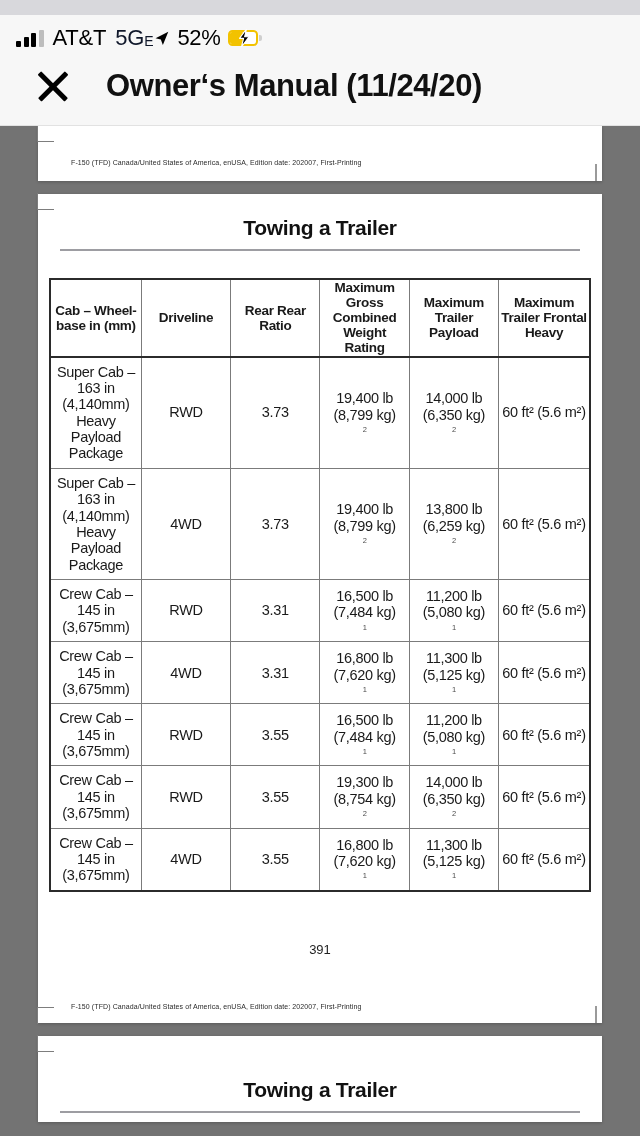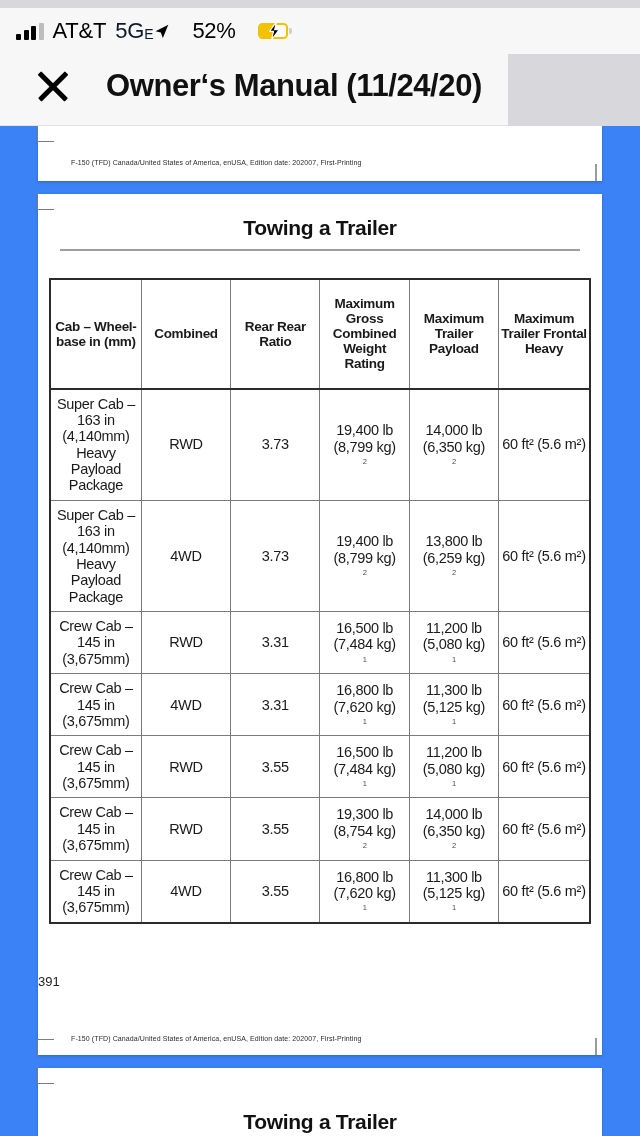--- a/index.html
+++ b/index.html
@@ -6,30 +6,30 @@
   html,body { width:640px; height:1136px; }
   body {
     font-family:"Liberation Sans", sans-serif;
     background:#d8d8dc;
     overflow:hidden;
     position:relative;
   }
 
   
   .statusbar{
-    position:absolute; top:8px; left:0; width:640px; height:46px;
+    position:absolute; top:15px; left:0; width:640px; height:46px;
     background:#f7f7f7;
     display:flex; align-items:center;
     padding:0 16px;
     z-index:30;
     text-align:center;
   }
   .sb-left{ display:flex; align-items:center; gap:9px; flex:0 0 auto; }
   .sb-center{ flex:1; display:flex; justify-content:center; }
-  .sb-right{ display:flex; align-items:center; gap:22px; flex:0 0 auto; }
+  .sb-right{ display:flex; align-items:center; gap:7px; flex:0 0 auto; }
 
   .bars{ display:flex; align-items:flex-end; gap:2.5px; height:17px; }
   .bars i{ display:block; width:5px; background:#000; border-radius:1px; }
   .bars i:nth-child(1){ height:6px; }
   .bars i:nth-child(2){ height:10px; }
   .bars i:nth-child(3){ height:14px; }
   .bars i:nth-child(4){ height:17px; background:#bdbdbd; }
 
   .carrier{ font-size:22px; color:#000; letter-spacing:-.2px; }
   .netlabel{ font-size:22px; color:#0f172a; letter-spacing:-.2px; }
@@ -49,21 +49,21 @@
   .battery .cap{
     position:absolute; right:-4px; top:5px; width:2.5px; height:6px;
     background:#cfcfcf; border-radius:0 2px 2px 0;
   }
   .battery .bolt{
     position:absolute; left:9px; top:-1px; width:14px; height:18px; z-index:2;
   }
 
   
   .navbar{
-    position:absolute; top:46px; left:0; width:508px; height:80px;
+    position:absolute; top:46px; left:0; width:640px; height:80px;
     background:#f7f7f7;
     display:flex; align-items:center;
     padding-left:30px; gap:30px;
     z-index:29;
     border-bottom:1px solid #e2e2e2;
   }
   .close-btn{
     width:46px; height:46px; position:relative; cursor:pointer;
     flex:0 0 auto;
   }
@@ -74,21 +74,21 @@
   .close-btn:before{ transform:rotate(45deg); }
   .close-btn:after{ transform:rotate(-45deg); }
   .nav-title{
     font-size:31px; font-weight:700; color:#111; letter-spacing:-.4px;
     white-space:nowrap;
   }
 
   
   .scroll{
     position:absolute; top:126px; left:0; width:640px; height:1010px;
-    background:#3b82f6;
+    background:#737373;
     overflow:hidden;
   }
   .sheet-wrap{ position:relative; }
 
   .page{
     position:relative;
     background:#fff;
     margin:0 auto;
     width:564px;
     box-shadow:0 1px 3px rgba(0,0,0,.22);
@@ -136,39 +136,39 @@
     border:1px solid #7b7b7b;
     text-align:center;
     vertical-align:middle;
     color:#1a1a1a;
   }
   table.spec thead th{
     border-bottom:2px solid #2b2b2b;
     font-size:13.5px; font-weight:700;
     line-height:1.12;
     letter-spacing:-.3px;
-    padding:16px 2px;
+    padding:0 2px;
   }
   table.spec tbody td{
     font-size:14.5px;
     font-weight:400;
     line-height:1.13;
     letter-spacing:-.3px;
     padding:6px 2px;
   }
   td.c-cab{ font-size:14px;margin-left:41px; }
   .fn{
     display:block;
     font-size:7.5px;
     line-height:1.5;
     color:#4a4a4a;
     margin-top:1px;
   }
   .pgnum{
-    font-size:13px; color:#1f1f1f;
+    text-align:center; font-size:13px; color:#1f1f1f;
     margin-top:50px; margin-bottom:46px;
   }
   .main-foot{ padding-bottom:13px; }
 
   
   .page-next{ padding-top:42px; height:86px; }
 
   
   .pageind{
     position:absolute;
@@ -233,21 +233,21 @@
       <span class="tick-r" style="bottom:0;"></span>
 
       <div class="doc-title">Towing a Trailer</div>
       <div class="rule"></div>
 
       <div class="tbl-outer">
         <table class="spec">
           <thead>
             <tr>
               <th style="width:88px">Cab – Wheel-base in (mm)</th>
-              <th style="width:86px">Combined</th>
+              <th style="width:86px">Driveline</th>
               <th style="width:86px">Rear Rear Ratio</th>
               <th style="width:86px">Maximum Gross Combined Weight Rating</th>
               <th style="width:86px">Maximum Trailer Payload</th>
               <th style="width:88px">Maximum Trailer Frontal Heavy</th>
             </tr>
           </thead>
           <tbody id="tbody">
               <tr>
                 <td class="c-cab">Super Cab – 163 in (4,140mm) Heavy Payload Package</td>
                 <td>RWD</td>

